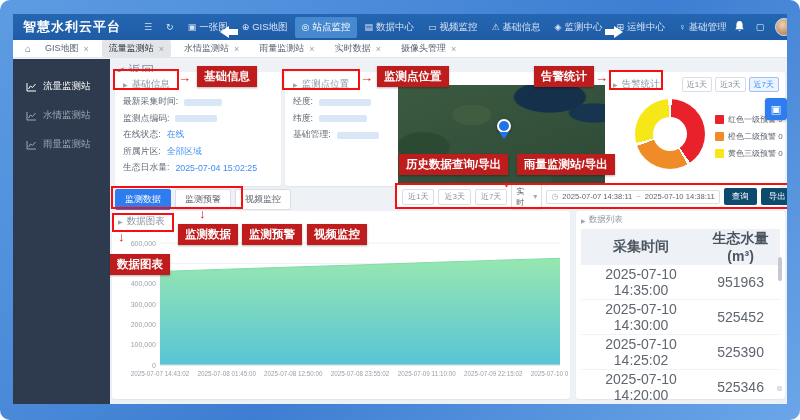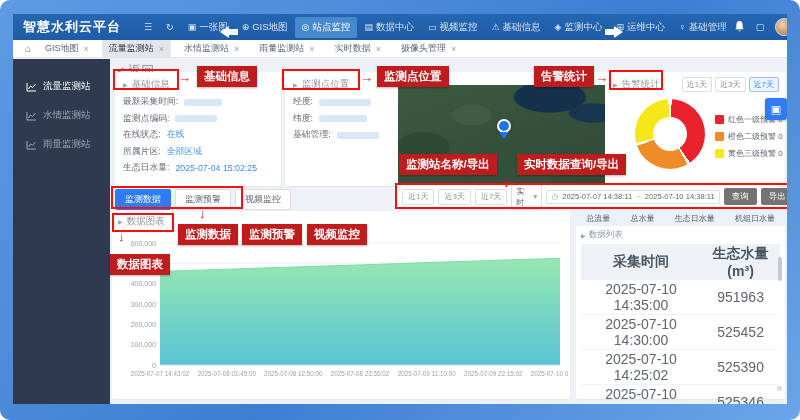--- a/index.html
+++ b/index.html
@@ -71,21 +71,21 @@
 
   
   #data-tabs{position:absolute;left:5px;top:130px;display:flex;gap:4px;}
   .dtab{font-size:9px;padding:3px 9px;border:1px solid #d9dee5;background:#fff;color:#5f6670;border-radius:2px;cursor:pointer;white-space:nowrap;}
   .dtab.active{background:#2e7cf0;border-color:#2e7cf0;color:#fff;}
   .query-bar{position:absolute;left:287px;top:127px;width:383px;height:21px;background:#fff;border-radius:2px;display:flex;align-items:center;gap:4px;padding:0 5px;box-sizing:border-box;}
   .qbtn{font-size:8px;padding:1.5px 5px;border:1px solid #d9dee5;border-radius:2px;color:#8a939e;background:#fff;cursor:pointer;white-space:nowrap;}
   .qselect{border:1px solid #d9dee5;border-radius:2px;padding:1.5px 4px;display:flex;align-items:center;gap:9px;font-size:8px;color:#5f6670;cursor:pointer;}
   .qdates{border:1px solid #d9dee5;border-radius:2px;padding:1.5px 4px;display:flex;align-items:center;gap:4px;font-size:7.6px;color:#5f6670;white-space:nowrap;}
   .clock{font-size:8px;color:#a2aab4;}
-  .blue-btn{background:#737373;color:#fff;font-size:8.5px;padding:2.5px 8px;border-radius:2px;cursor:pointer;white-space:nowrap;}
+  .blue-btn{background:#0c4a6e;color:#fff;font-size:8.5px;padding:2.5px 8px;border-radius:2px;cursor:pointer;white-space:nowrap;}
   .ml-auto{margin-left:auto;}
 
   
   #chart-panel{left:2px;top:152px;width:458px;height:188px;}
   #chart-svg{position:absolute;left:2px;top:16px;}
   #table-panel{left:466px;top:152px;width:209px;height:188px;}
   .ttabs{height:15px;background:#e9f1f9;display:flex;justify-content:space-around;align-items:center;font-size:8px;color:#55606c;border-radius:3px 3px 0 0;}
   .ttab{cursor:pointer;white-space:nowrap;}
   .tp-head{font-size:8.5px;color:#8b95a1;padding:3px 0 0 5px;display:flex;gap:3px;align-items:center;}
   table.data{width:calc(100% - 10px);margin:3px 5px 0 5px;border-collapse:collapse;font-size:14px;}
@@ -366,26 +366,20 @@
             <text x="112.66666666666667" y="149" text-anchor="middle" class="xlab">2025-07-08 01:45:00</text>
             <text x="179.33333333333334" y="149" text-anchor="middle" class="xlab">2025-07-08 12:50:00</text>
             <text x="246" y="149" text-anchor="middle" class="xlab">2025-07-08 23:55:02</text>
             <text x="312.6666666666667" y="149" text-anchor="middle" class="xlab">2025-07-09 11:10:00</text>
             <text x="379.3333333333333" y="149" text-anchor="middle" class="xlab">2025-07-09 22:15:02</text>
             <text x="446" y="149" text-anchor="middle" class="xlab">2025-07-10 09:20:00</text>
           </svg>
       </div>
 
       <div class="panel" id="table-panel">
-        <div class="ttabs" id="table-tabs">
-            <span class="ttab">总流量</span>
-            <span class="ttab">总水量</span>
-            <span class="ttab">生态日水量</span>
-            <span class="ttab">机组日水量</span>
-          </div>
         <div class="tp-head">
             <span class="tri">▶</span>
             <span>数据列表</span>
           </div>
         <table class="data" id="data-table">
             <tbody>
               <tr>
                 <th>采集时间</th>
                 <th>生态水量(m³)</th>
               </tr>
@@ -433,22 +427,22 @@
     <div class="ann-box" style="left:184px;top:52px;">基础信息</div>
 
     <div class="ann-outline" style="left:269px;top:55px;width:74px;height:17px;"></div>
     <div class="ann-arrow" style="left:347px;top:57px;">→</div>
     <div class="ann-box" style="left:364px;top:52px;">监测点位置</div>
 
     <div class="ann-box" style="left:521px;top:52px;">告警统计</div>
     <div class="ann-arrow" style="left:582px;top:57px;">→</div>
     <div class="ann-outline" style="left:596px;top:56px;width:50px;height:16px;"></div>
 
-    <div class="ann-box" style="left:386px;top:140px;">监测站名称/导出</div>
-    <div class="ann-box" style="left:504px;top:140px;">实时数据查询/导出</div>
+    <div class="ann-box" style="left:386px;top:140px;">历史数据查询/导出</div>
+    <div class="ann-box" style="left:504px;top:140px;">雨量监测站/导出</div>
     <div class="ann-arrow" style="left:490px;top:162px;font-size:14px;">↓</div>
     <div class="ann-outline" style="left:382px;top:169px;width:390px;height:22px;"></div>
 
     <div class="ann-outline" style="left:98px;top:172px;width:128px;height:19px;"></div>
     <div class="ann-arrow" style="left:186px;top:193px;">↓</div>
     <div class="ann-box" style="left:165px;top:210px;">监测数据</div>
     <div class="ann-box" style="left:229px;top:210px;">监测预警</div>
     <div class="ann-box" style="left:294px;top:210px;">视频监控</div>
 
     <div class="ann-outline" style="left:99px;top:199px;width:58px;height:15px;"></div>

